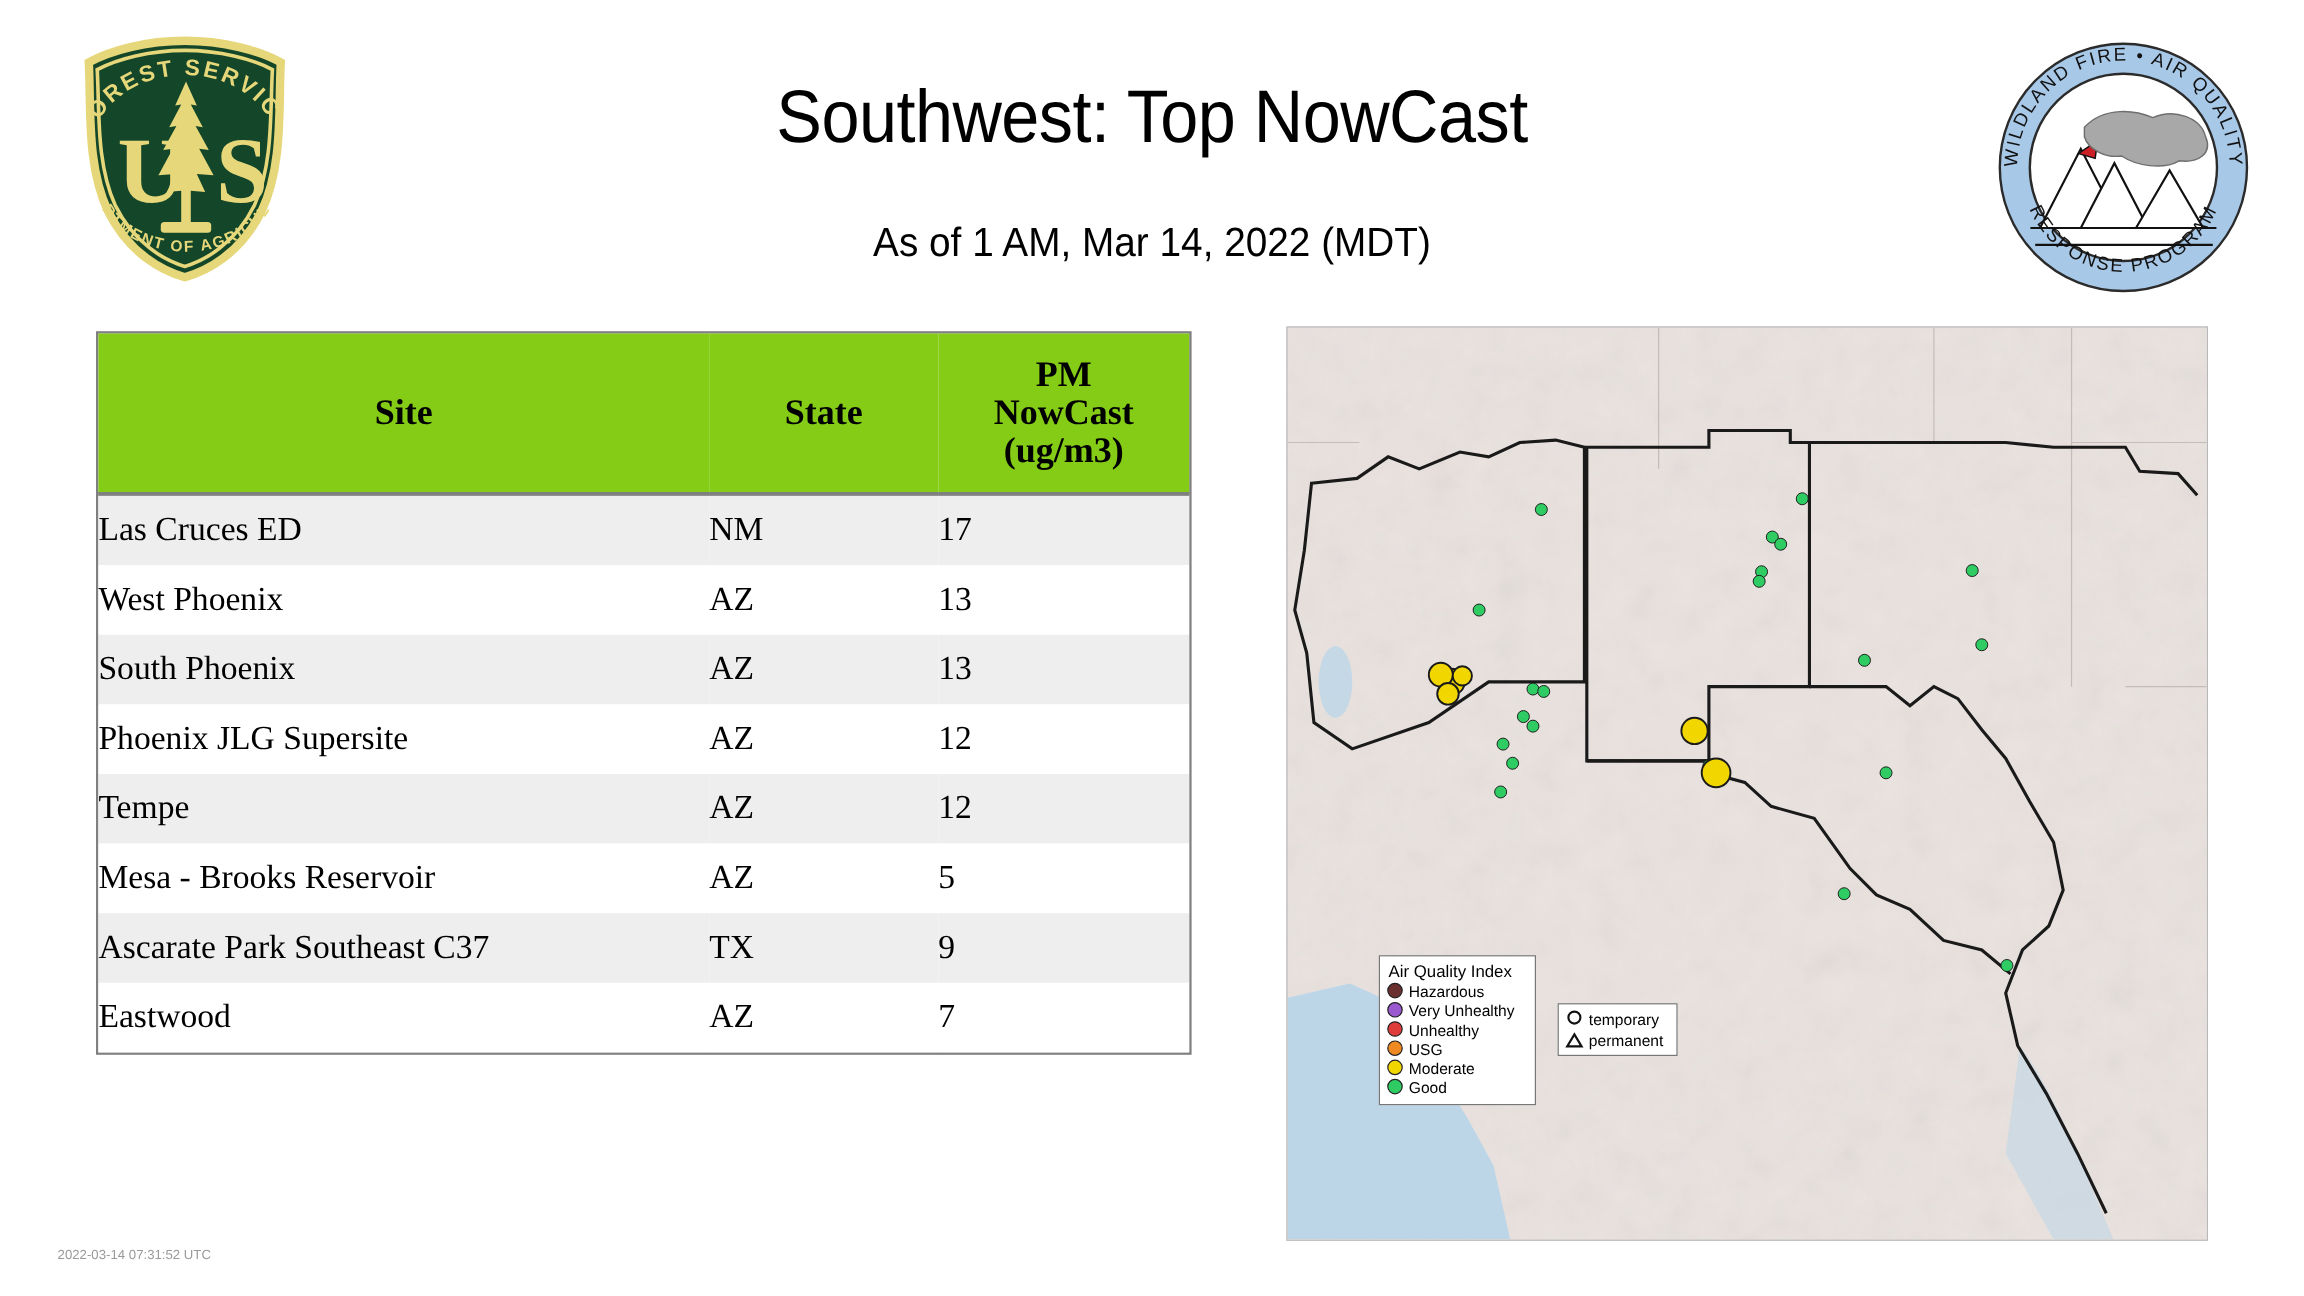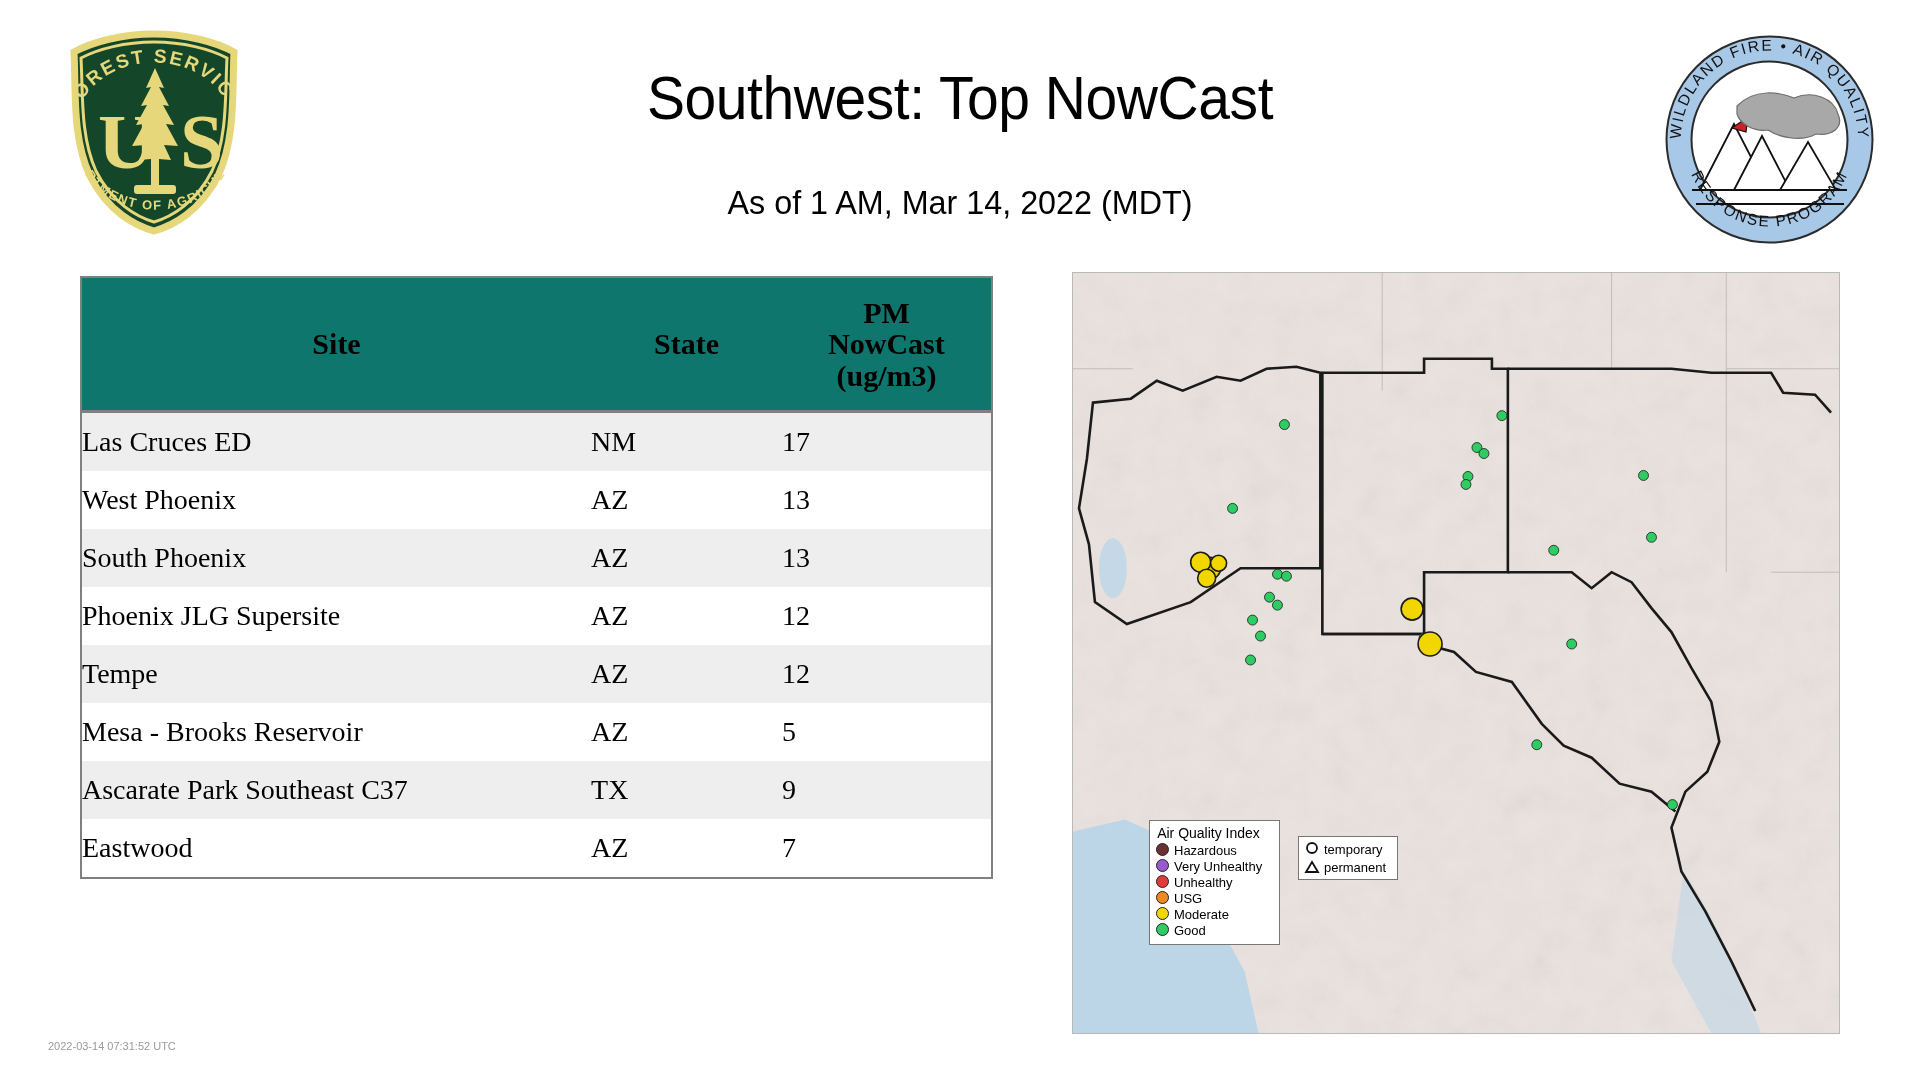--- a/index.html
+++ b/index.html
@@ -66,21 +66,21 @@
     border: 2px solid #808080;
     box-sizing: border-box;
     background: #fff;
   }
   table#aqtable {
     border-collapse: collapse;
     width: 100%;
     font-family: "Liberation Serif", serif;
   }
   #aqtable thead th {
-    background: #0f766e;
+    background: #84cc16;
     border-bottom: 3px solid #808080;
     font-size: 30px;
     font-weight: bold;
     color: #000;
     text-align: center;
     vertical-align: middle;
     padding: 8px 4px;
     height: 116px;
     font-family: "Liberation Serif", serif;
     line-height: 1.04;
@@ -120,21 +120,21 @@
   #map-svg { display: block; width: 100%; height: 100%; }
 
   
   .legend-box {
     position: absolute;
     background: #ffffff;
     border: 1px solid #777;
     box-sizing: border-box;
   }
   #aqi-legend {
-    left: 76px; top: 547px;
+    left: 76px; top: 523px;
     width: 131px;
     padding: 4px 18px 5px 6px;
   }
   #aqi-title {
     font-size: 14px;
     color: #000;
     text-align: center;
     font-family: "Liberation Sans", sans-serif;
     margin-bottom: 2px;
   }

